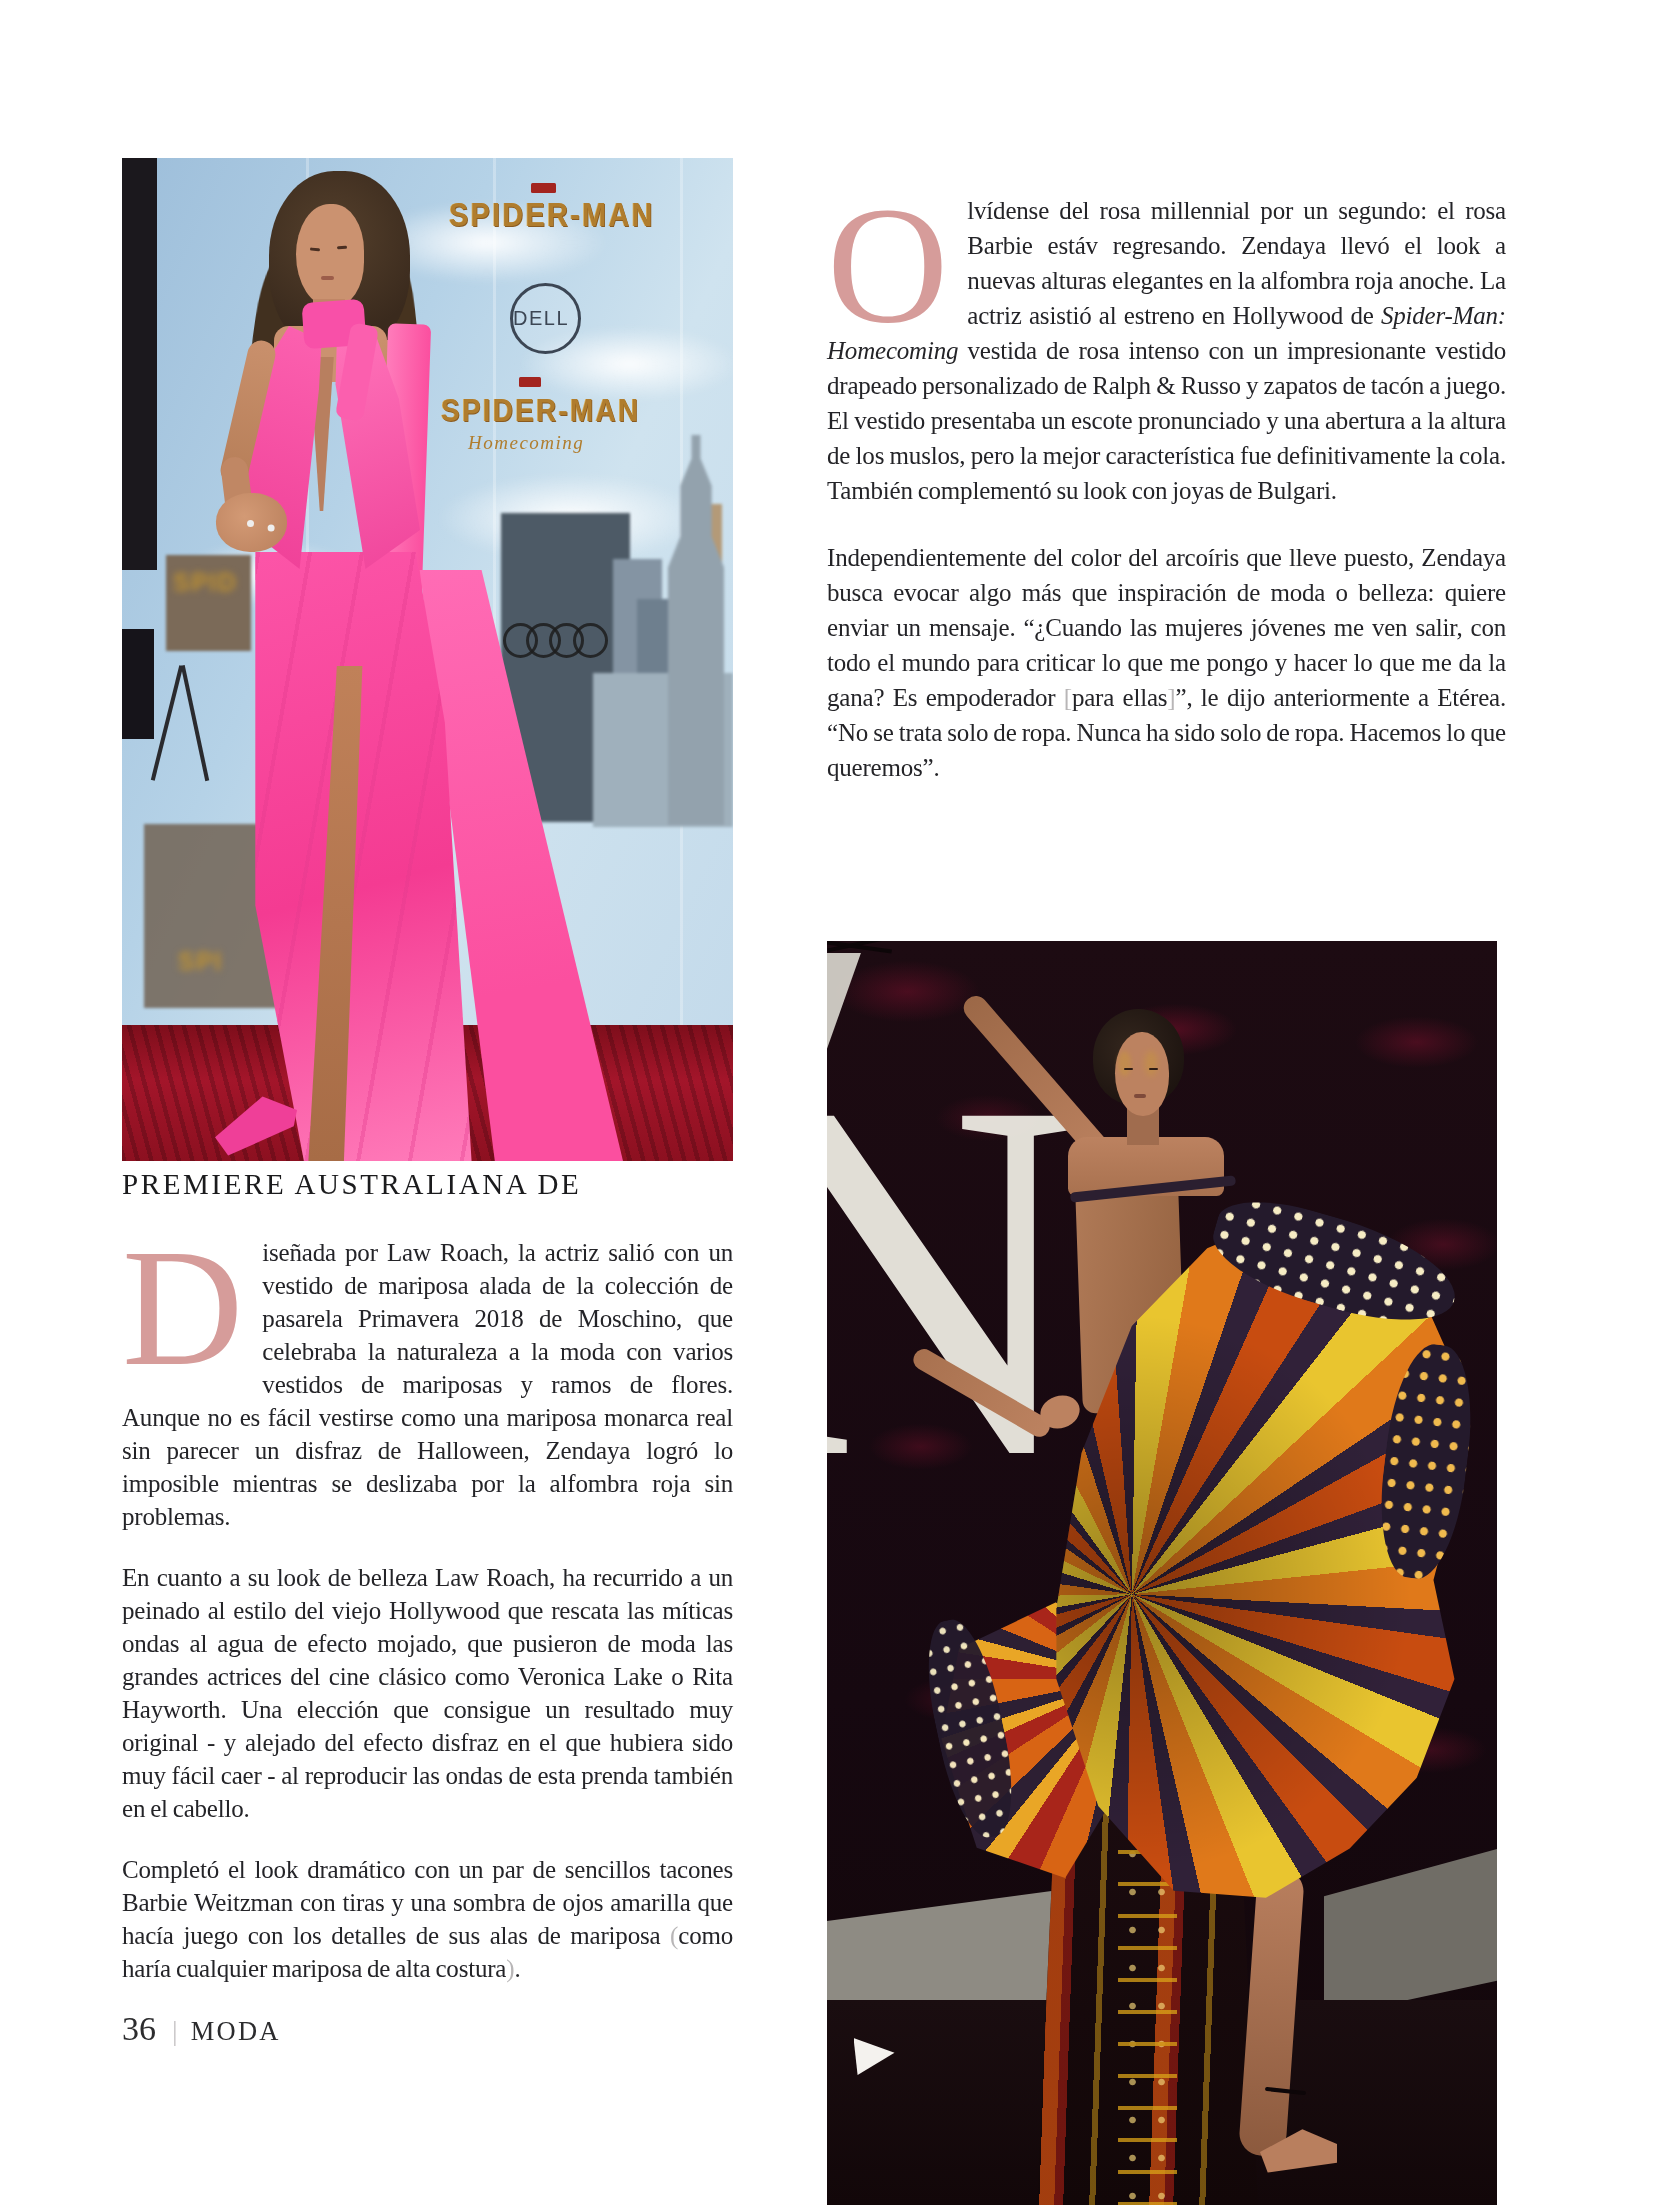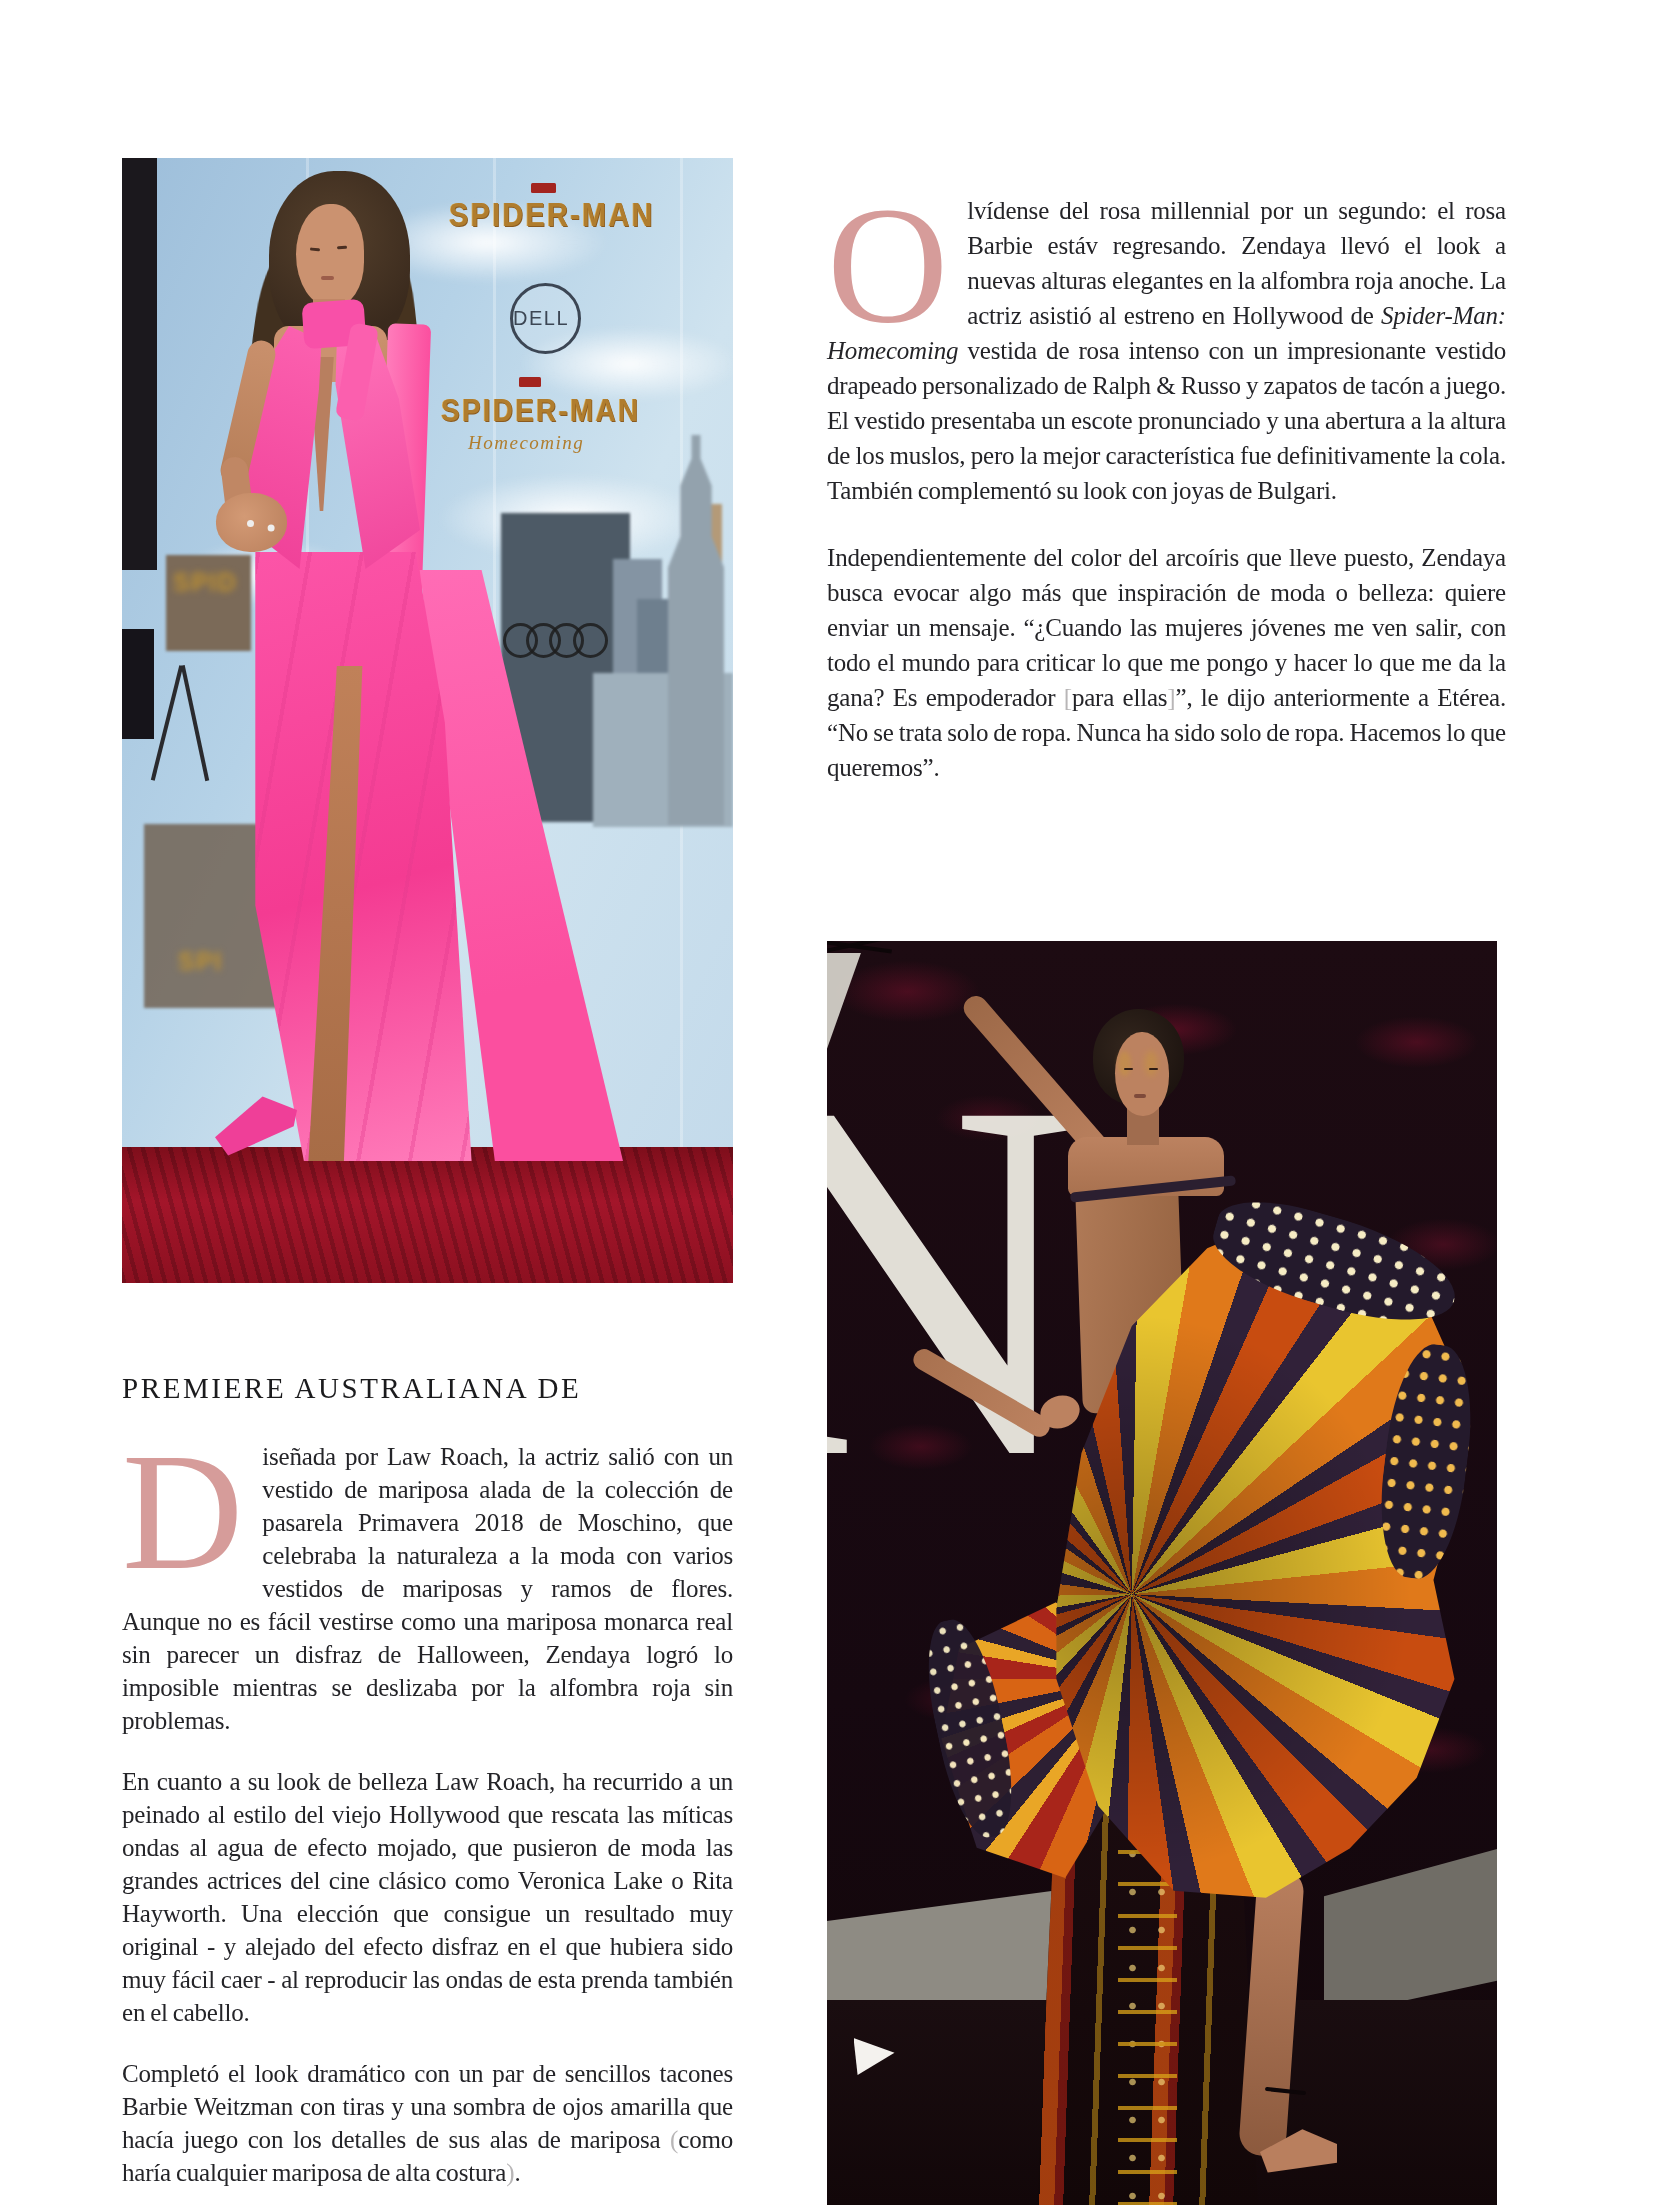--- a/index.html
+++ b/index.html
@@ -33,21 +33,21 @@
 
   .dropcap{float:left;color:var(--rose);font-size:168px;line-height:124px;
     margin:8.8px 19px 5.9px 0;letter-spacing:0}
 
   .footer{margin-top:25px;color:#2c2c2e;display:flex;align-items:baseline}
   .pagenum{font-size:34px}
   .pipe{color:#c7c5c6;font-size:28px;margin:0 13.2px 0 16px}
   .section{font-size:26.5px;letter-spacing:2.2px}
 
   
-  .photo1{position:relative;width:611px;height:1125px;overflow:hidden;background:#aac9e4}
+  .photo1{position:relative;width:611px;height:1003px;overflow:hidden;background:#aac9e4}
   .p1-sky{position:absolute;inset:0;background:linear-gradient(115deg,#9dbeda 0%,#b5d2e7 35%,#cfe3ef 60%,#c2d9ea 100%)}
   .p1-seams{position:absolute;inset:0;background:repeating-linear-gradient(90deg,transparent 0 184px,rgba(255,255,255,.28) 184px 187px)}
   .cloud{position:absolute;background:radial-gradient(closest-side,rgba(255,255,255,.95),rgba(255,255,255,0));filter:blur(4.4px);border-radius:50%}
   .cloud.c1{left:243px;top:44px;width:243px;height:81px}
   .cloud.c2{left:397px;top:169px;width:221px;height:74px}
   .cloud.c3{left:316px;top:316px;width:265px;height:88px}
   .cloud.c4{left:59px;top:383px;width:177px;height:66px}
 
   .logo-gold{position:absolute;font-family:"Liberation Sans",sans-serif;font-weight:700;
     color:var(--gold);letter-spacing:2.2px;transform:scaleY(1.12);
@@ -276,21 +276,21 @@
       <div class="z1 f1-bodL"></div>
       <div class="z1 f1-bodR"></div>
       <div class="z1 f1-scarf"></div>
       <div class="z1 f1-scarftail"></div>
       <div class="z1 f1-armL"></div>
       <div class="z1 f1-foreL"></div>
       <div class="z1 f1-hands"></div>
       <div class="f1-ring"></div>
     </figure>
 
-    <h2 class="headline hl2" style="margin-top:82px">
+    <h2 class="headline hl2" style="">
       <span class="hl-line"><span>PREMIERE AUSTRALIANA DE</span></span>
     </h2>
 
     <div class="body-text">
       <p class="para"><span class="dropcap">D</span><span><span>iseñada por Law Roach, la actriz salió con un vestido de mariposa alada de la colección de pasarela Primavera 2018 de Moschino, que celebraba la naturaleza a la moda con varios vestidos de mariposas y ramos de flores. Aunque no es fácil vestirse como una mariposa monarca real sin parecer un disfraz de Halloween, Zendaya logró lo imposible mientras se deslizaba por la alfombra roja sin problemas.</span></span></p>
       <p class="para"><span>En cuanto a su look de belleza Law Roach, ha recurrido a un peinado al estilo del viejo Hollywood que rescata las míticas ondas al agua de efecto mojado, que pusieron de moda las grandes actrices del cine clásico como Veronica Lake o Rita Hayworth. Una elección que consigue un resultado muy original - y alejado del efecto disfraz en el que hubiera sido muy fácil caer - al reproducir las ondas de esta prenda también en el cabello.</span></p>
       <p class="para"><span>Completó el look dramático con un par de sencillos tacones Barbie Weitzman con tiras y una sombra de ojos amarilla que hacía juego con los detalles de sus alas de mariposa </span><span class="s-lt">(</span><span>como haría cualquier mariposa de alta costura</span><span class="s-lt">)</span><span>.</span></p>
     </div>
 
     <div class="footer">

